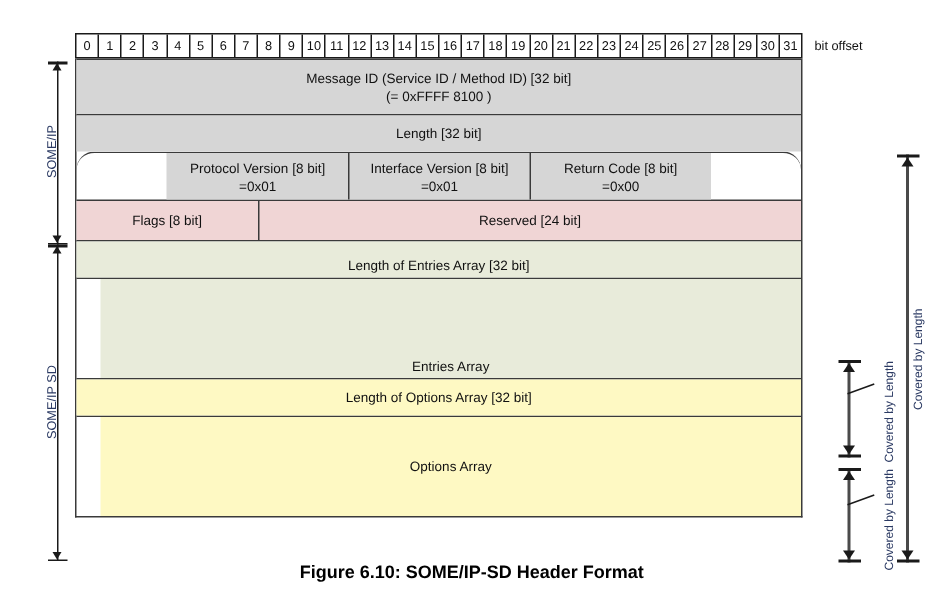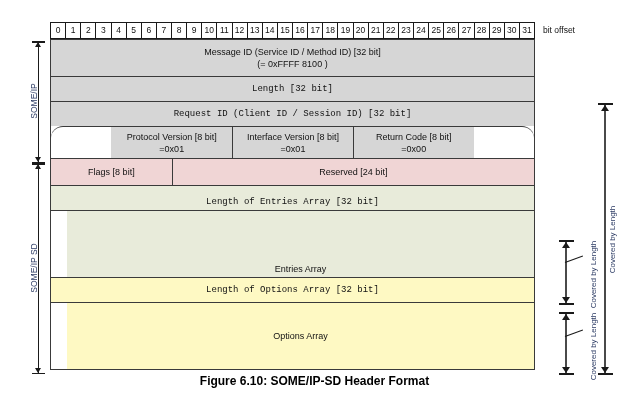--- a/index.html
+++ b/index.html
@@ -87,21 +87,21 @@
   .c-gray  { background: #d6d6d6; }
   .c-pink  { background: #f0d5d5; text-align: right; }
   .c-green { background: #e8ebda; justify-content: flex-end; }
   .c-blue  { background: #fef9c3; }
 
   .w-full    { width: 100%; }
   .w-quarter { width: 25%; }
   .w-three   { width: 75%; }
 
   .h-msgid   { height: 37px; }
-  .h-std     { height: 25px; font-family: Liberation Mono, monospace; }
+  .h-std     { height: 25px; }
   .h-proto   { height: 32px; border-radius: 12px; }
   .h-flags   { height: 27px; }
   .h-big     { height: 67px; padding-left: 16px; }
 
   .sub-line { display: block; }
 
   
   .vbracket {
     position: absolute;
     width: 1px;
@@ -241,25 +241,20 @@
         <span class="sub-line">(= 0xFFFF 8100 )</span>
       </div>
     </div>
 
     <div class="field-row h-std">
       <div class="field-cell c-gray w-full">
         <span class="sub-line">Length [32 bit]</span>
       </div>
     </div>
 
-    <div class="field-row h-std">
-      <div class="field-cell c-gray w-full">
-        <span class="sub-line">Request ID (Client ID / Session ID) [32 bit]</span>
-      </div>
-    </div>
 
     <div class="field-row h-proto">
       <div class="field-cell c-gray w-quarter">
         <span class="sub-line">Protocol Version [8 bit]</span>
         <span class="sub-line">=0x01</span>
       </div>
       <div class="field-cell c-gray w-quarter">
         <span class="sub-line">Interface Version [8 bit]</span>
         <span class="sub-line">=0x01</span>
       </div>

